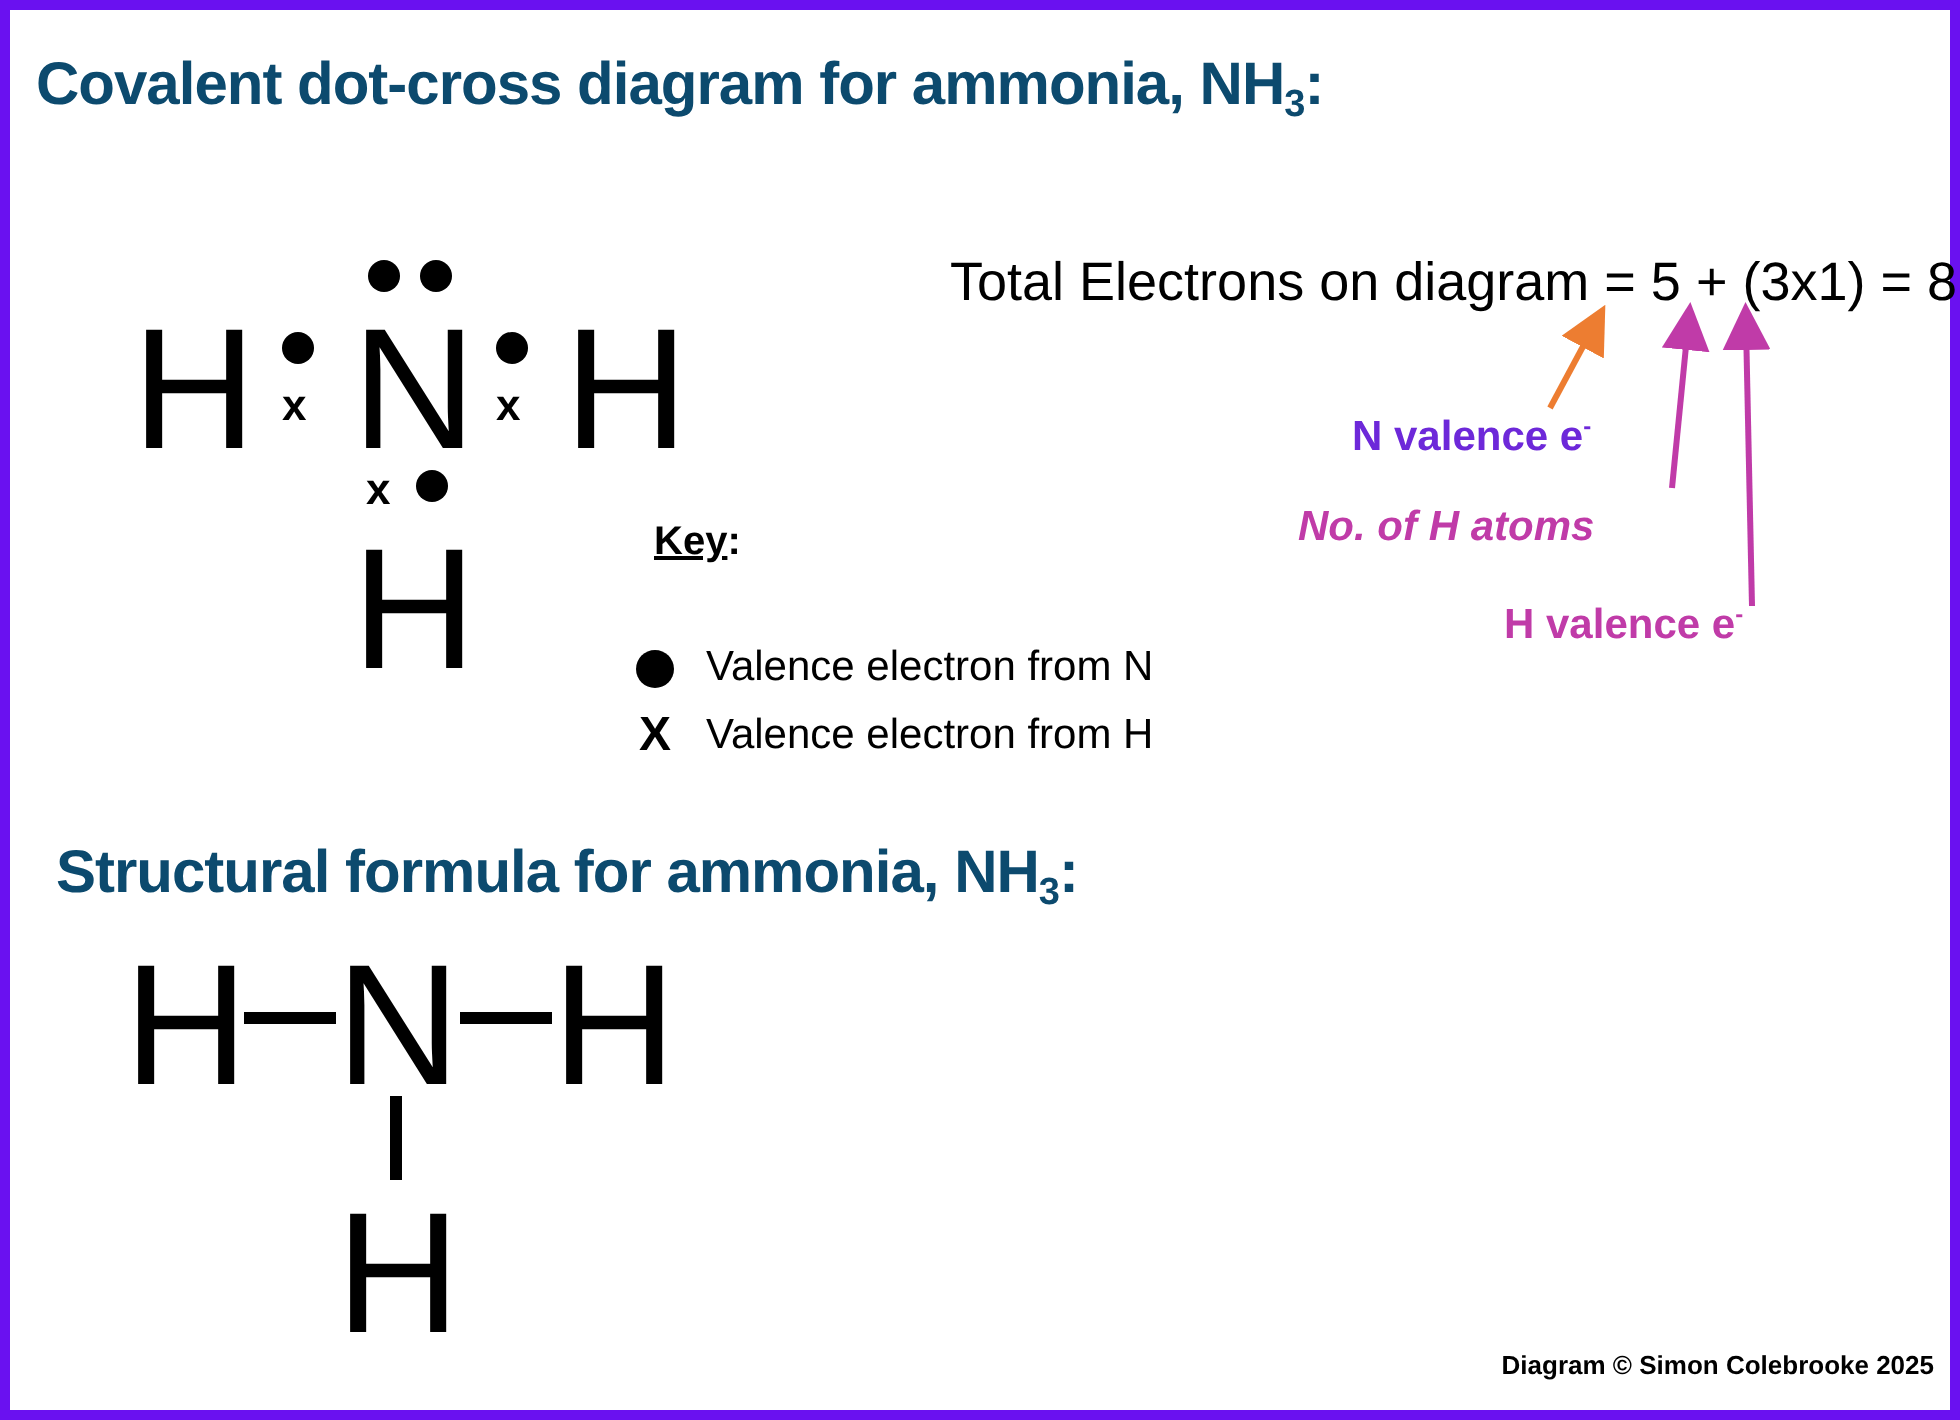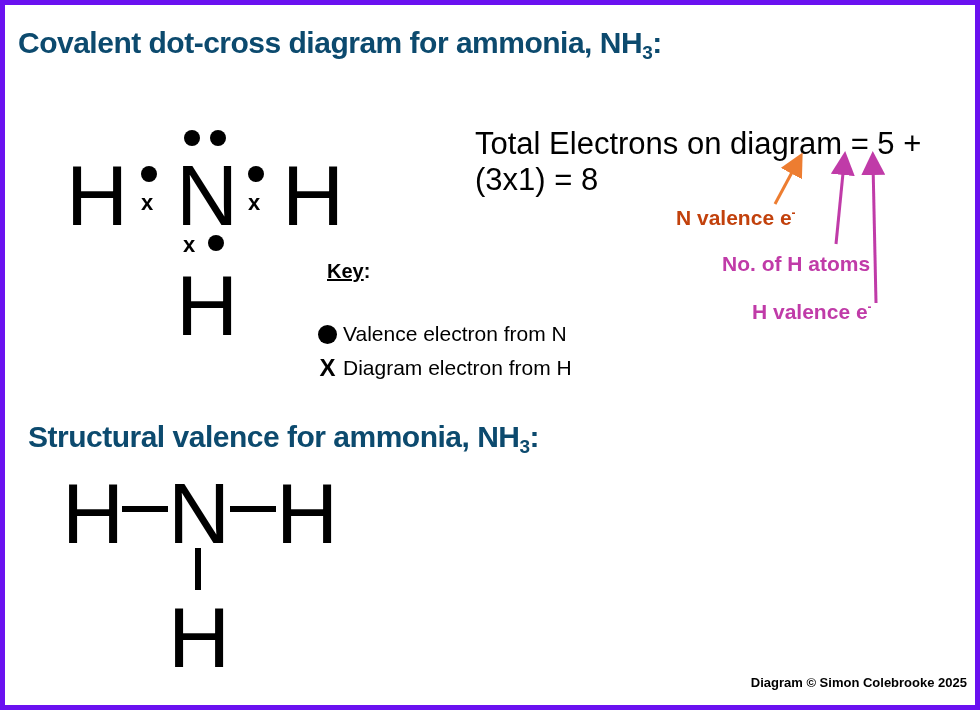--- a/index.html
+++ b/index.html
@@ -5,26 +5,26 @@
   html, body { margin:0; padding:0; background:#ffffff; }
   body { width:980px; height:710px; position:relative; overflow:hidden; font-family:"Liberation Sans", sans-serif; }
   .frame { position:absolute; left:0; top:0; width:970px; height:700px; border:5px solid #6a11f0; background:#fff; }
   .title { position:absolute; font-weight:bold; color:#0c4a6e; font-size:30px; letter-spacing:-0.5px; }
   .title sub { font-size:19px; vertical-align:-6px; }
   .atom { position:absolute; font-size:86px; line-height:86px; color:#000; font-family:"Liberation Sans", sans-serif; }
   .dot { position:absolute; width:16px; height:16px; border-radius:50%; background:#000; }
   .cross { position:absolute; font-weight:bold; font-size:22px; line-height:22px; color:#000; }
   .bond-h { position:absolute; height:6px; background:#000; }
   .bond-v { position:absolute; width:6px; background:#000; }
-  .eq { position:absolute; left:475px; top:126px; font-size:31px; color:#000; }
+  .eq { position:absolute; left:475px; top:126px; font-size:27px; color:#000; }
   .ann { position:absolute; font-weight:bold; font-size:21px; }
   .ann sup { font-size:12px; vertical-align:8px; }
   .key-title { position:absolute; left:327px; top:260px; font-weight:bold; font-size:20px; }
   .key-title u { text-decoration:underline; }
-  .key-row { position:absolute; left:318px; font-size:21px; color:#000; display:flex; align-items:center; }
+  .key-row { position:absolute; left:318px; font-size:21px; color:#000; display:flex; align-items:center;gap:10px; }
   .key-dot { width:19px; height:19px; border-radius:50%; background:#000; margin-right:6px; }
   .key-x { font-weight:bold; font-size:24px; margin-right:6px; width:19px; text-align:center; }
   .credit { position:absolute; right:13px; bottom:20px; font-weight:bold; font-size:13px;margin-left:10px; }
 </style>
 </head>
 <body>
 
 <div class="frame"></div>
 
 <div class="title" style="left:18px; top:26px;"><span>Covalent dot-cross diagram for ammonia, NH</span><sub>3</sub><span>:</span></div>
@@ -54,35 +54,35 @@
       </marker>
     <marker id="am" markerWidth="8" markerHeight="8" refX="4" refY="4" orient="auto">
         <path d="M0,0 L8,4 L0,8 z" fill="#c03ba8"></path>
       </marker>
   </defs>
   <line x1="775" y1="204" x2="797" y2="163" stroke="#ed7d31" stroke-width="3" marker-end="url(#ao)"></line>
   <line x1="836" y1="244" x2="844" y2="163" stroke="#c03ba8" stroke-width="3" marker-end="url(#am)"></line>
   <line x1="876" y1="303" x2="873" y2="163" stroke="#c03ba8" stroke-width="3" marker-end="url(#am)"></line>
 </svg>
 
-<div class="ann" style="left:676px; top:206px; color:#c2410c;"><span>N valence e</span><sup>-</sup></div>
-<div class="ann" style="left:722px; top:252px; color:#c03ba8;"><span>No. of H atoms</span></div>
+<div class="ann" style="left:676px; top:206px; color:#6d28d9;"><span>N valence e</span><sup>-</sup></div>
+<div class="ann" style="left:649px; top:252px; color:#c03ba8;font-style:italic;"><span>No. of H atoms</span></div>
 <div class="ann" style="left:752px; top:300px; color:#c03ba8;"><span>H valence e</span><sup>-</sup></div>
 
 <div class="key-title"><u>Key</u><span>:</span></div>
 <div class="key-row" style="top:322px;">
   <span class="key-dot"></span>
   <span>Valence electron from N</span>
 </div>
 <div class="key-row" style="top:354px;">
   <span class="key-x">X</span>
-  <span>Diagram electron from H</span>
+  <span>Valence electron from H</span>
 </div>
 
-<div class="title" style="left:28px; top:420px;"><span>Structural valence for ammonia, NH</span><sub>3</sub><span>:</span></div>
+<div class="title" style="left:28px; top:420px;"><span>Structural formula for ammonia, NH</span><sub>3</sub><span>:</span></div>
 
 <div>
   <div class="atom" style="left:62px; top:470px;">H</div>
   <div class="bond-h" style="left:122px; top:506px; width:46px;"></div>
   <div class="atom" style="left:168px; top:470px;">N</div>
   <div class="bond-h" style="left:230px; top:506px; width:46px;"></div>
   <div class="atom" style="left:276px; top:470px;">H</div>
   <div class="bond-v" style="left:195px; top:548px; height:42px;"></div>
   <div class="atom" style="left:168px; top:594px;">H</div>
 </div>

